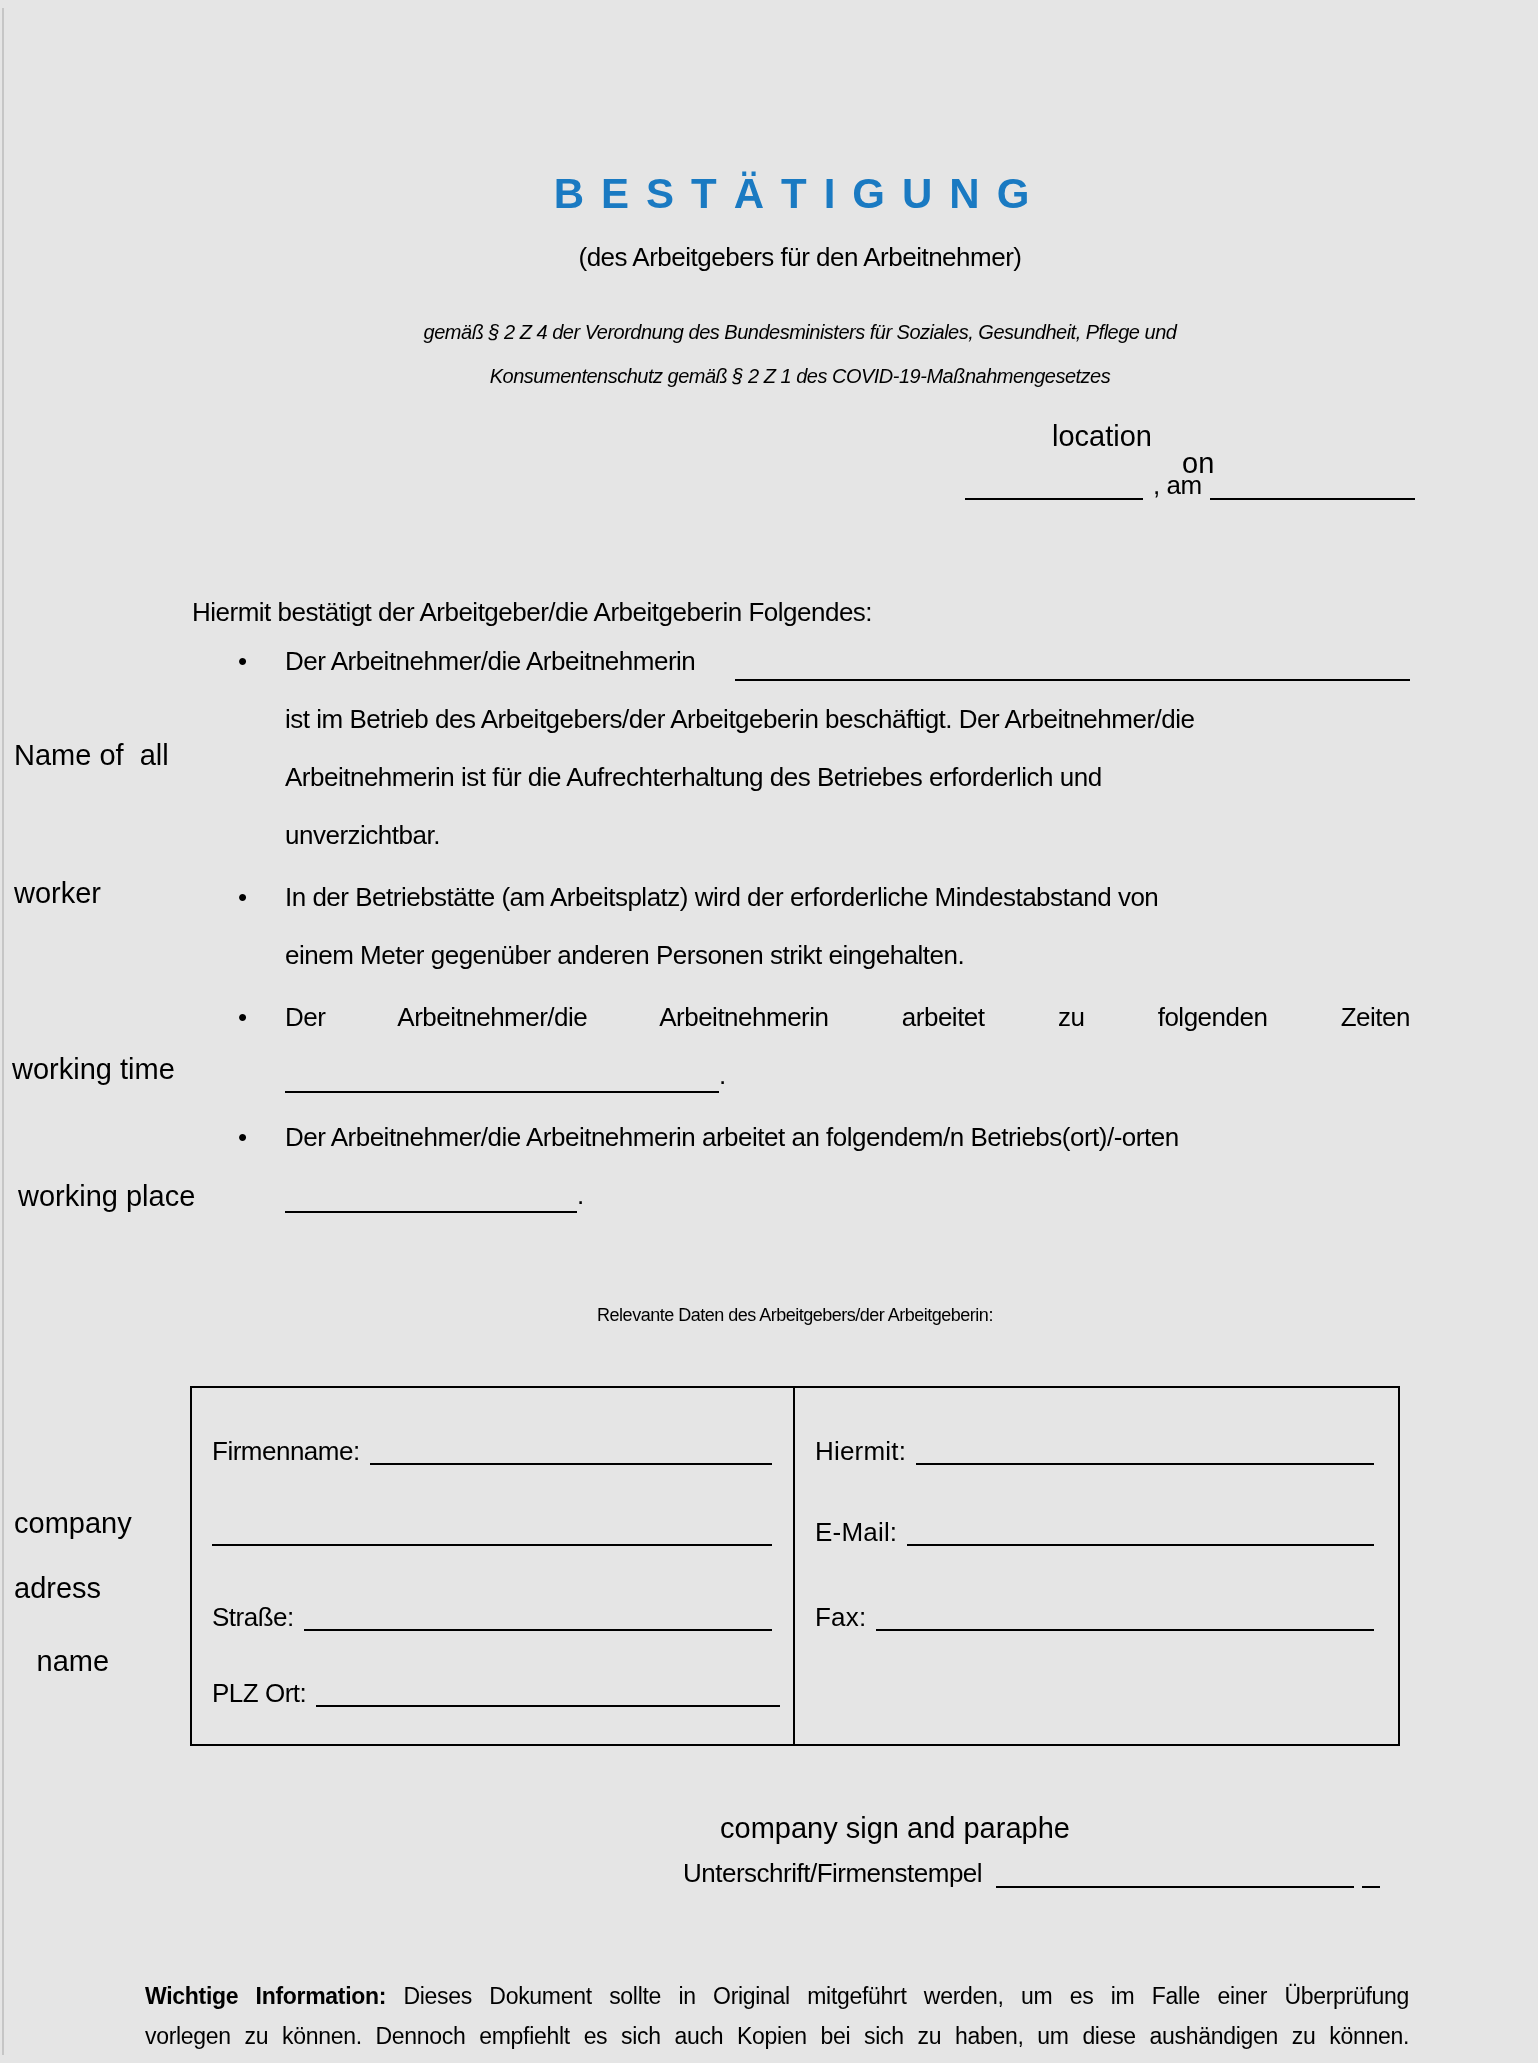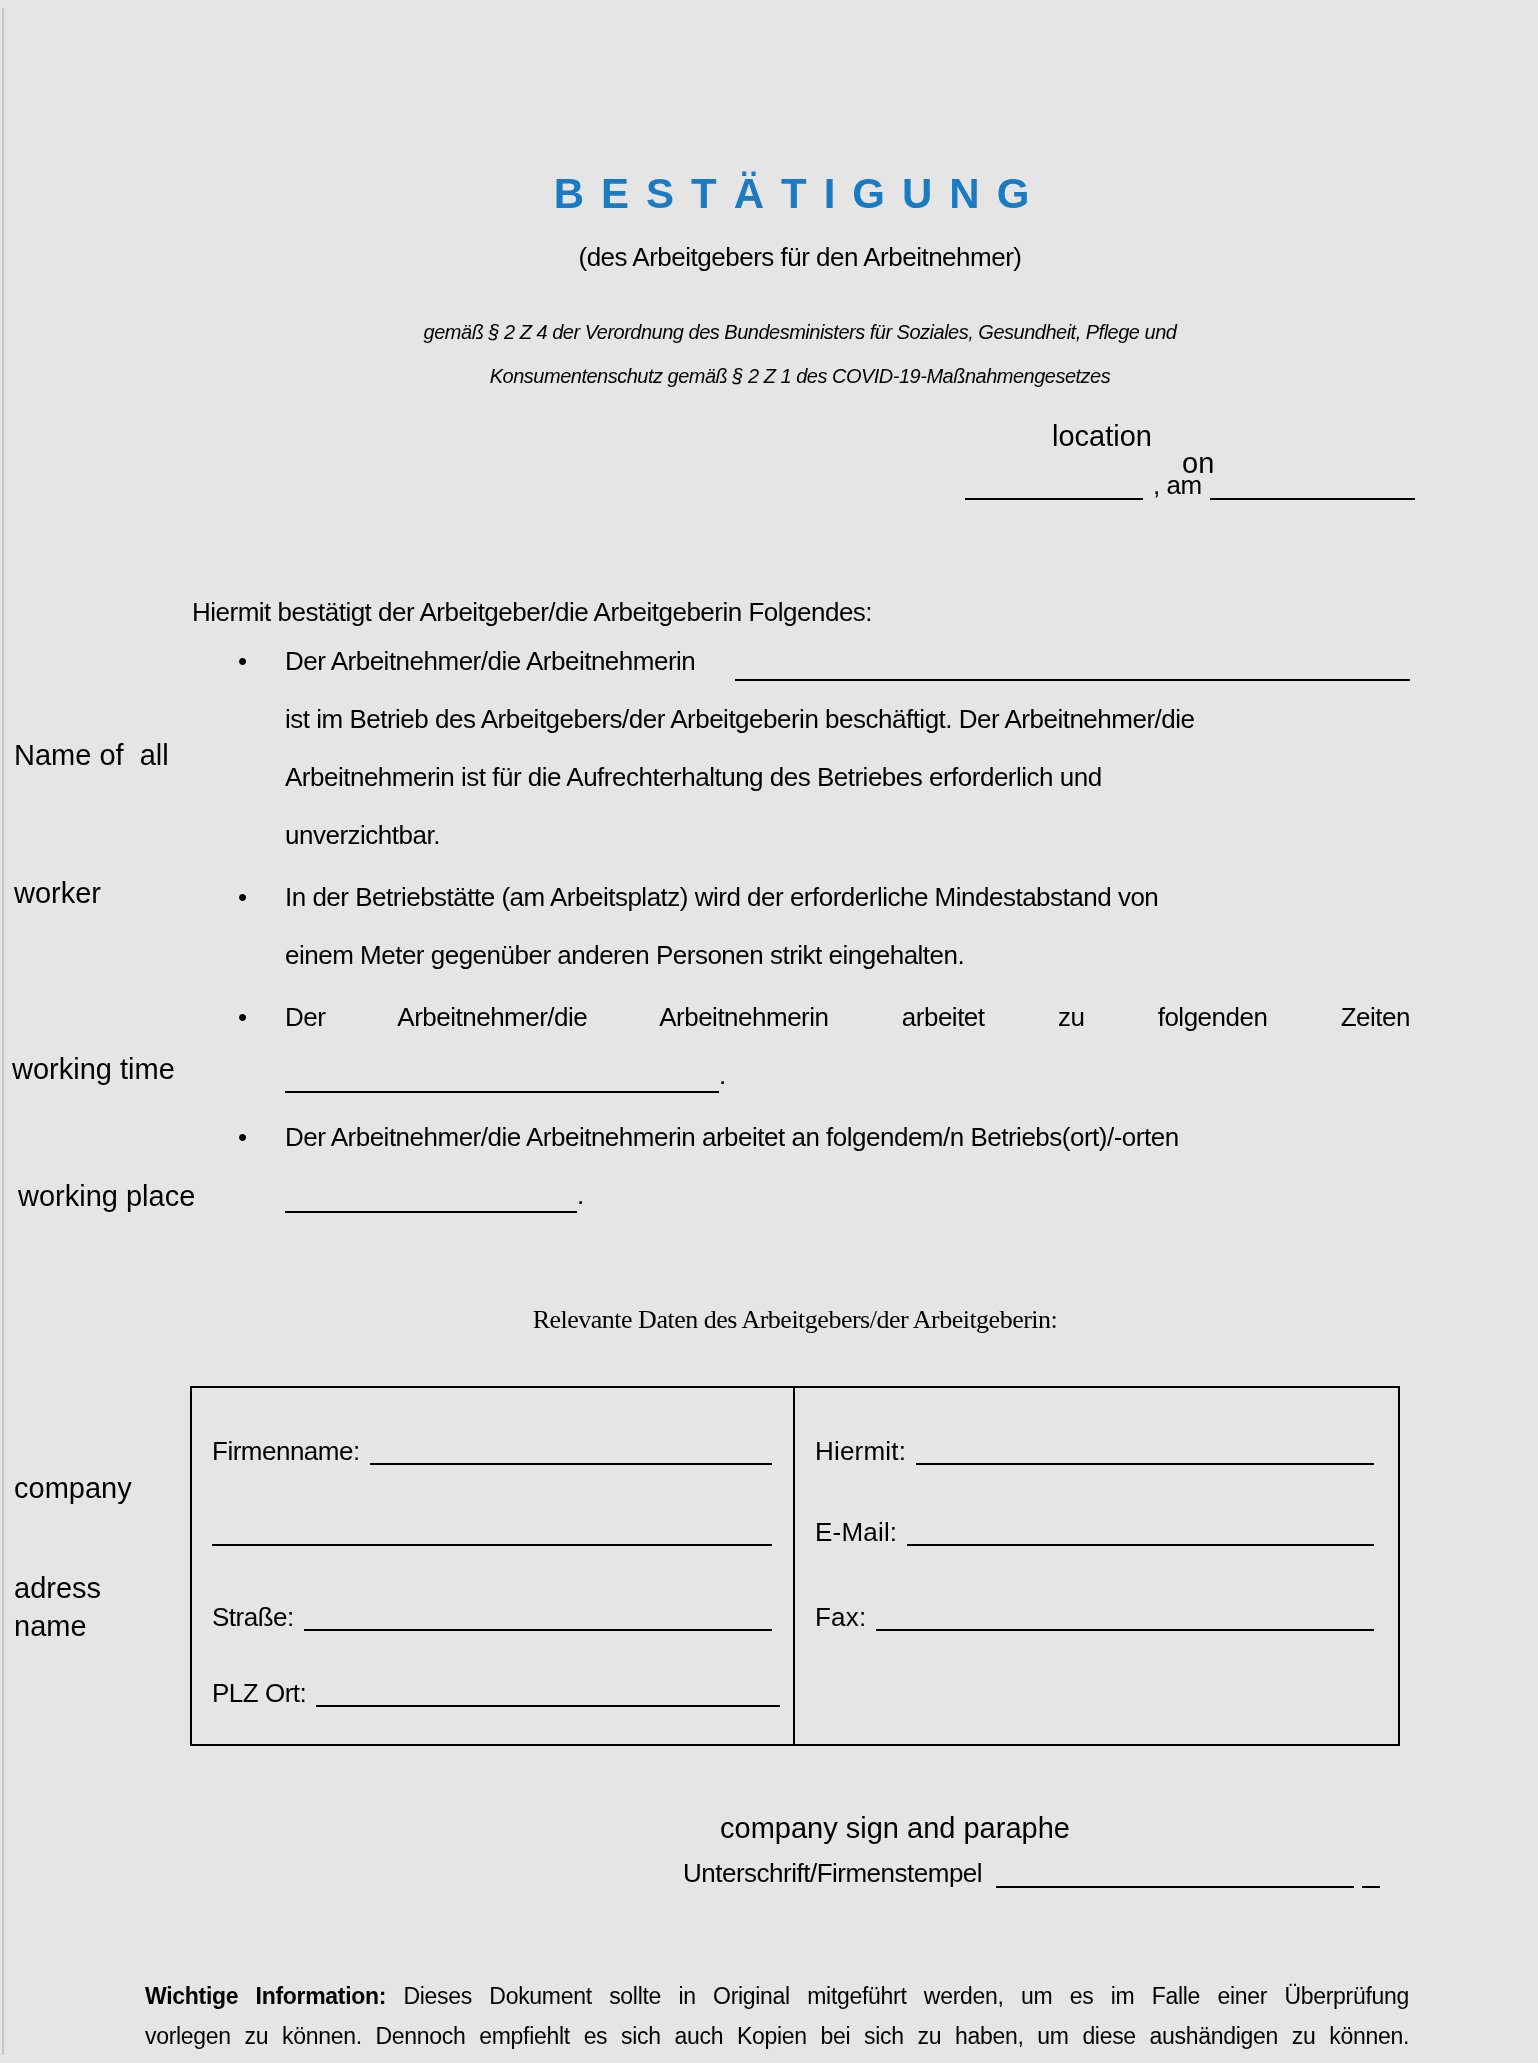--- a/index.html
+++ b/index.html
@@ -31,21 +31,21 @@
   .bullet{display:flex;margin-top:4px;}
   .bullet:first-child{margin-top:0;}
   .bullet .marker{width:47px;font-size:26px;line-height:58px;}
   .bullet .lines{flex:1;font-size:26px;line-height:58px;}
   .bline{display:block;}
   .bline.fill{display:flex;align-items:flex-end;gap:28px;}
   .bline.fill .blank{flex:1;height:40px;margin-left:12px;margin-bottom:9px;}
   .bline.justify{text-align:justify;text-align-last:justify;}
   .bline .inline-blank{height:40px;margin-bottom:-9px;vertical-align:baseline;}
 
-  .theading{font-size:26px;font-family:Liberation Serif, serif;}
+  .theading{font-size:18px;}
   .table{border:2px solid #000;}
   .tdivider{position:absolute;top:0;bottom:0;left:601px;width:2px;background:#000;}
   .trow{position:absolute;display:flex;align-items:flex-end;height:34px;}
   .trow .lbl{font-size:26px;line-height:34px;white-space:nowrap;}
   .trow .blank{flex:1;height:30px;margin-left:10px;margin-bottom:3px;}
 
   .sign-row{display:flex;align-items:flex-end;}
   .sign-row .lbl{font-size:26px;line-height:34px;}
   .sign-row .blank{height:30px;margin-bottom:2px;}
 
@@ -76,21 +76,21 @@
   </div>
 
   <div class="abs doc intro" style="left:192px;top:597px;">Hiermit bestätigt der Arbeitgeber/die Arbeitgeberin Folgendes:</div>
 
   <div class="abs annot" style="left:14px;top:640px;line-height:46px;">
     <span class="bline">Name of  all</span>
     <span class="bline">worker</span>
   </div>
   <div class="abs annot" style="left:12px;top:1053px;">working time</div>
   <div class="abs annot" style="left:18px;top:1180px;">working place</div>
-  <div class="abs annot" style="left:14px;top:1373px;line-height:46px;">
+  <div class="abs annot" style="left:14px;top:1408px;line-height:46px;text-align:center;">
     <span class="bline">company</span>
     <span class="bline">name</span>
   </div>
   <div class="abs annot" style="left:14px;top:1572px;">adress</div>
 
   <div class="abs bullets doc" style="left:238px;top:632px;">
 
     <div class="bullet">
       <span class="marker">•</span>
       <span class="lines">

